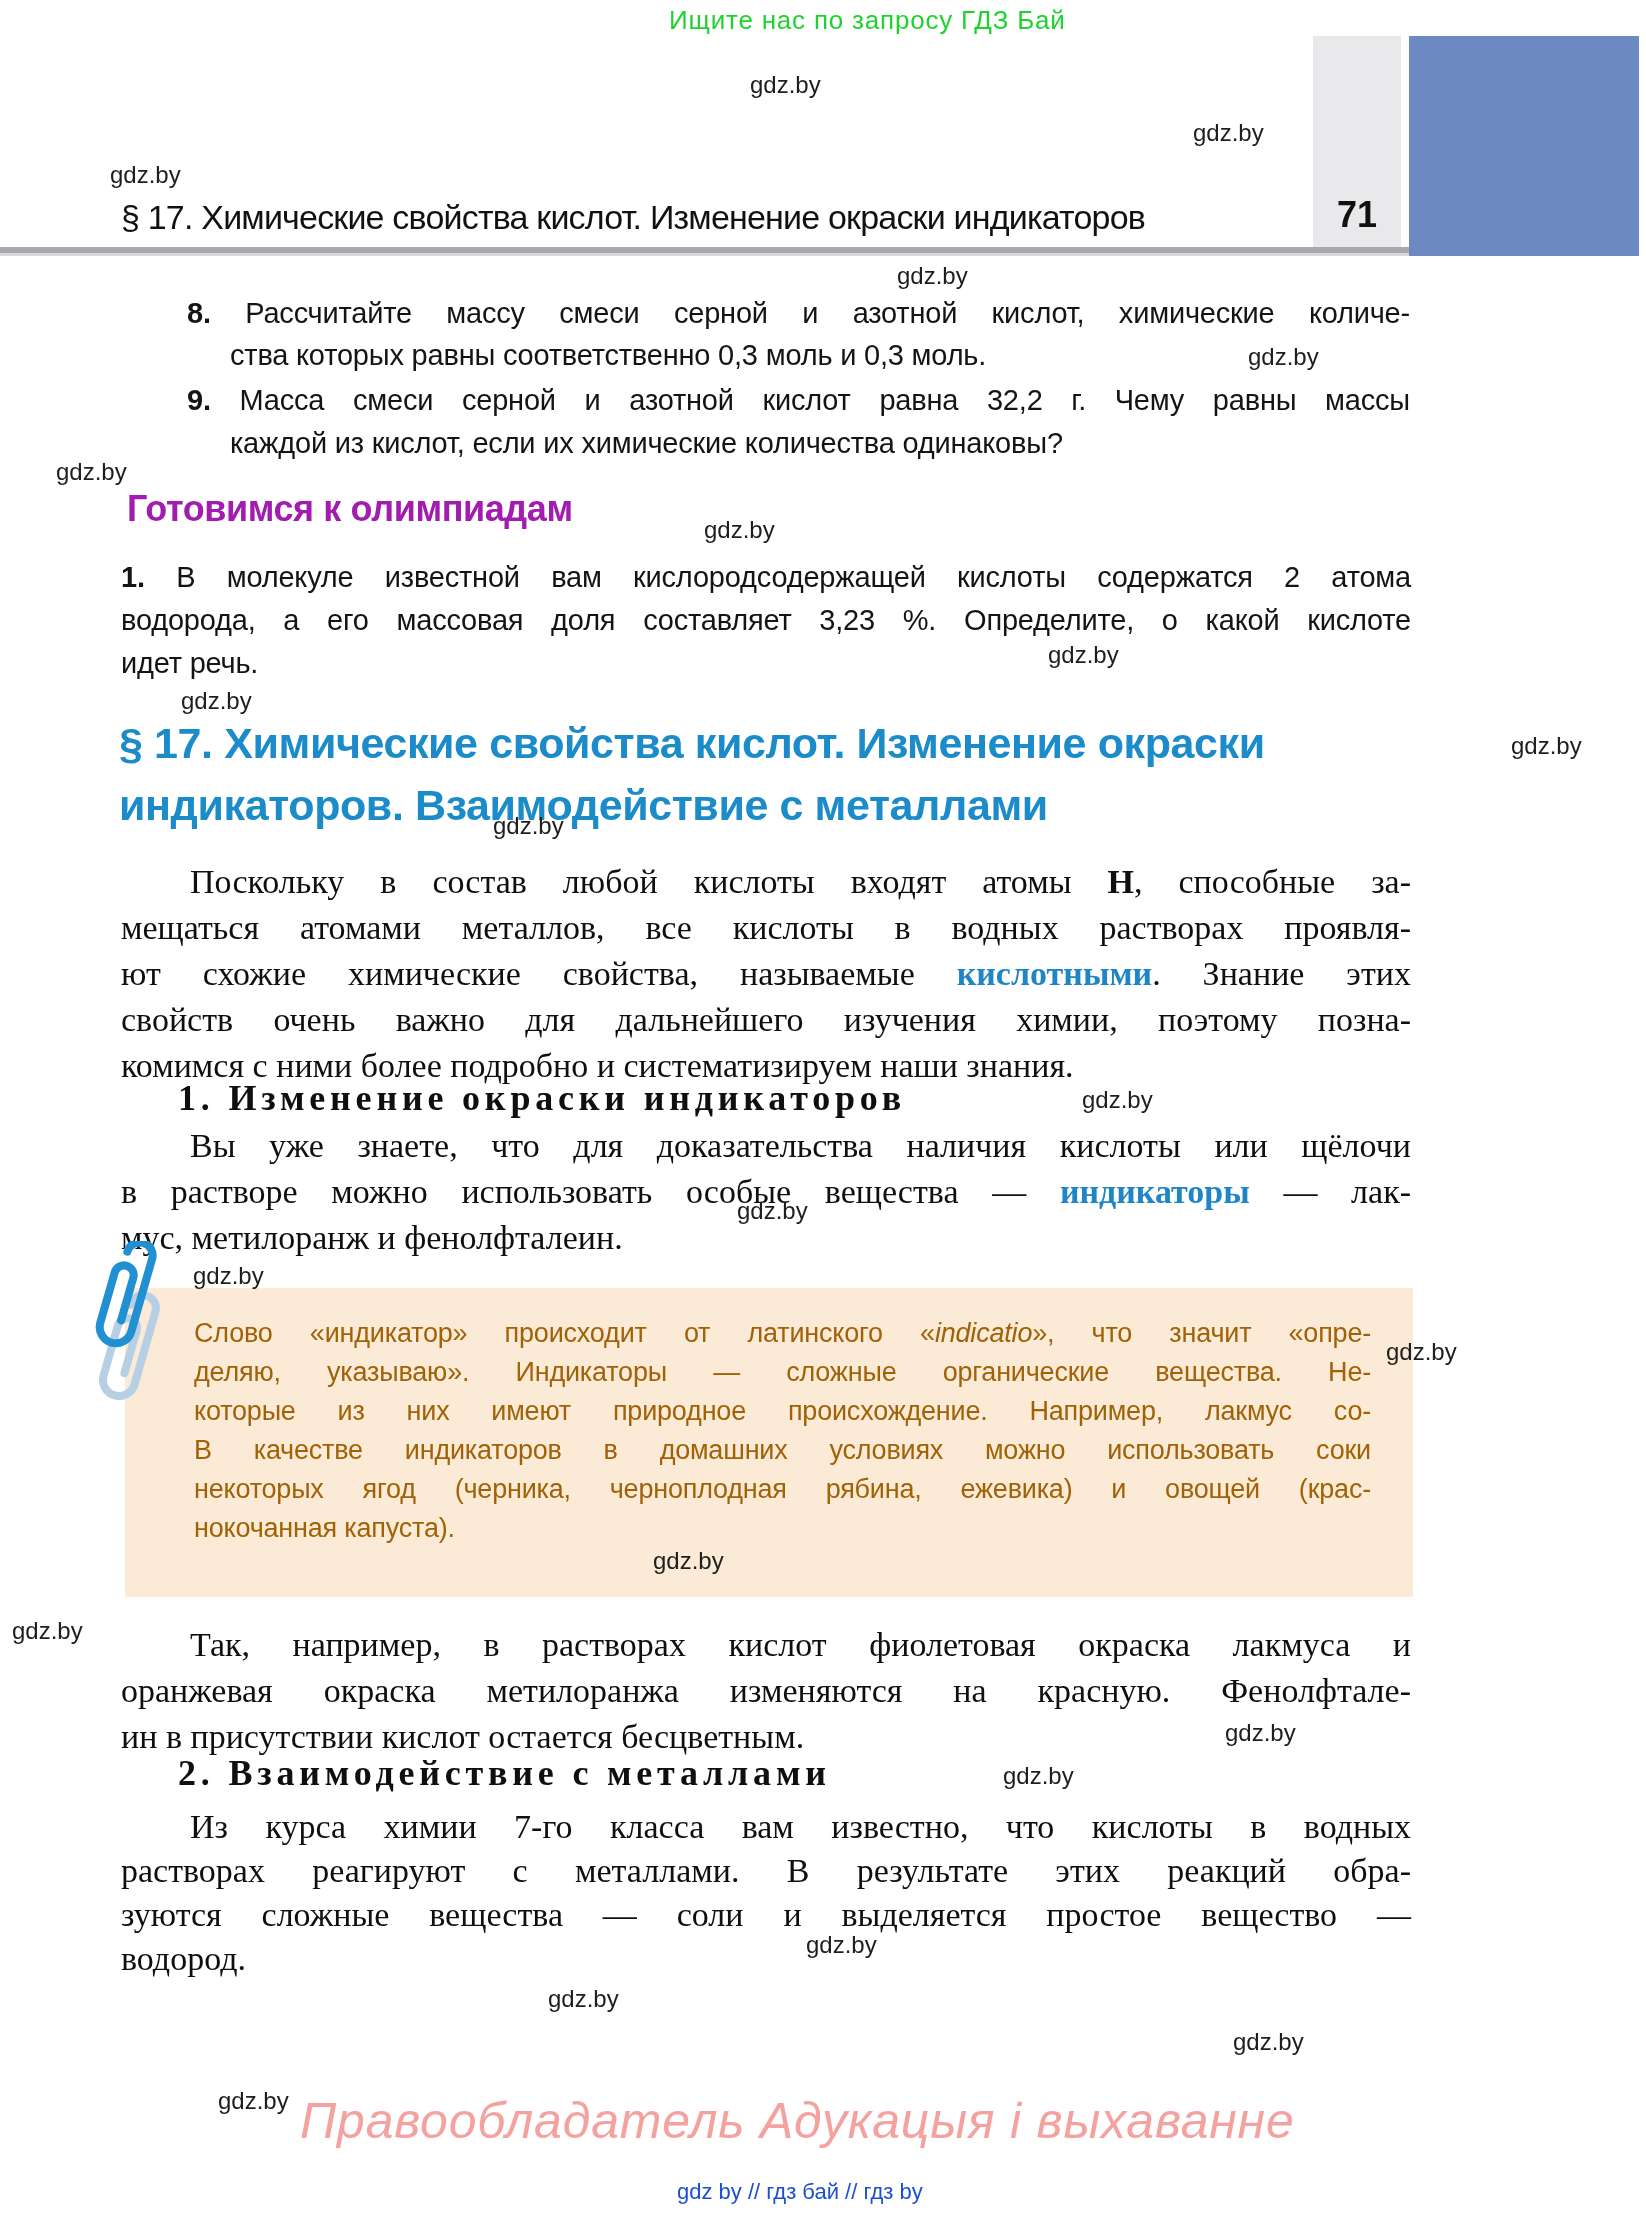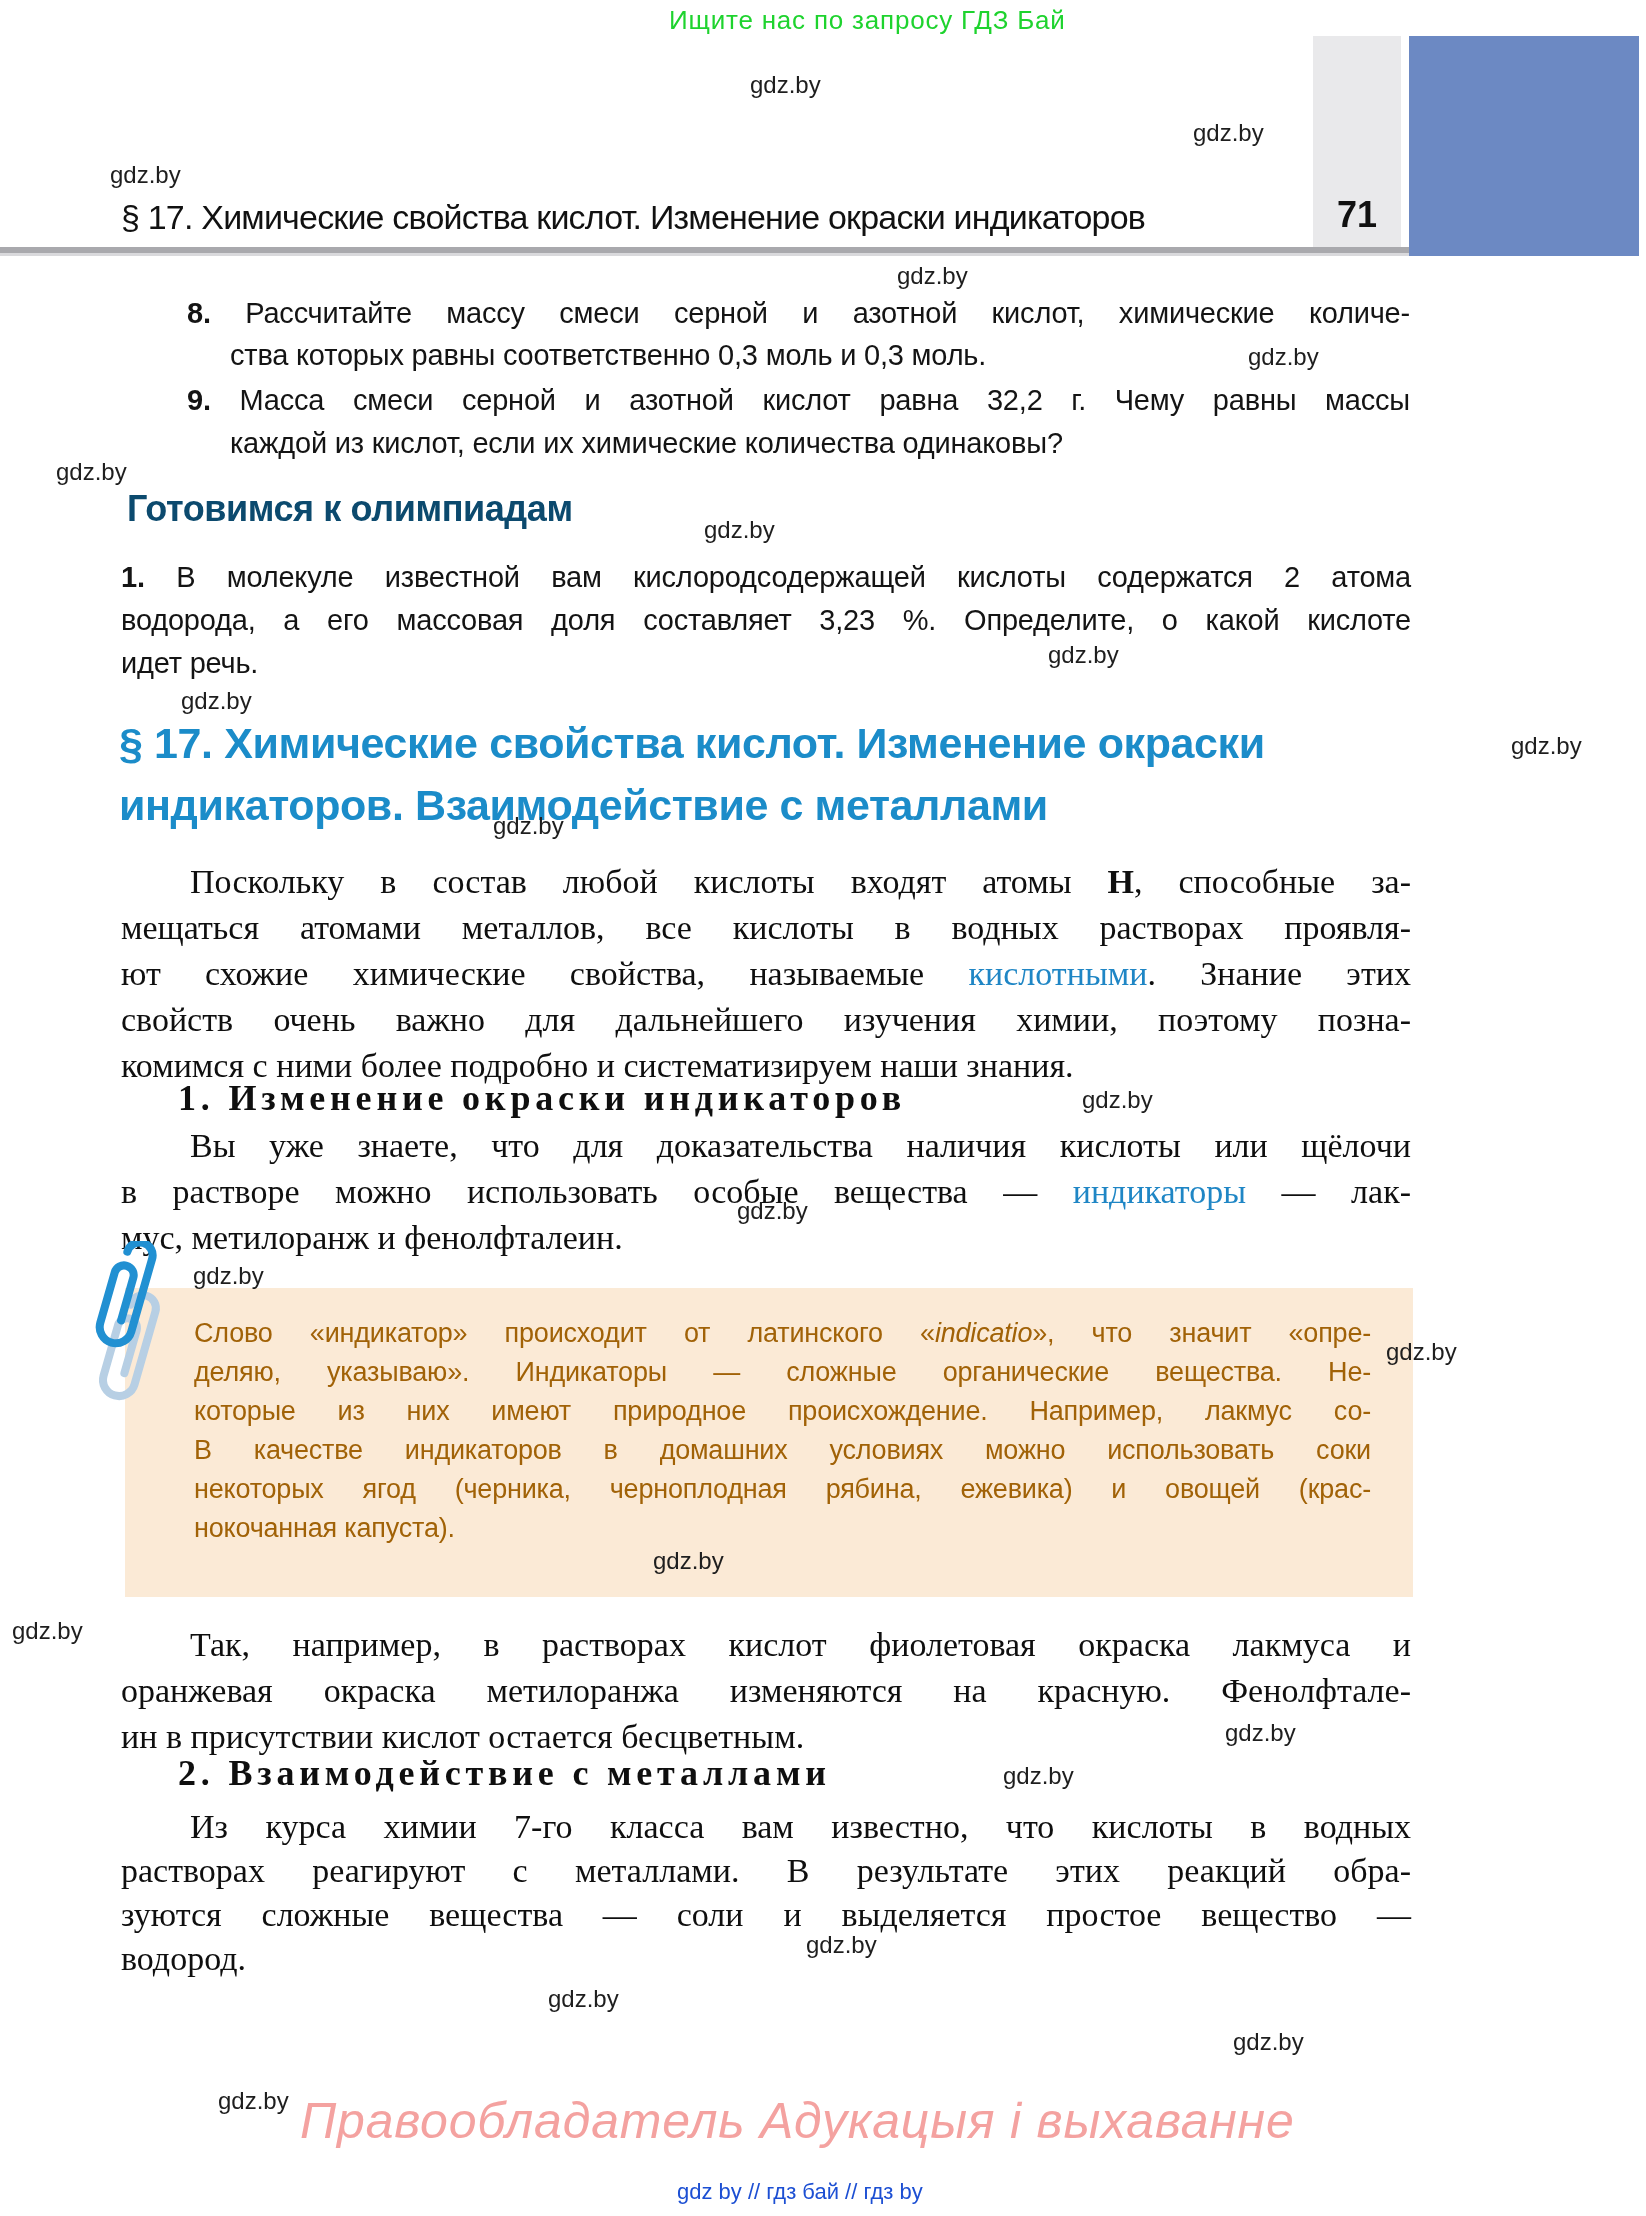--- a/index.html
+++ b/index.html
@@ -15,30 +15,30 @@
   .pagenum-box{left:1313px;top:36px;width:88px;height:216px;background:#e9e9eb;}
   .pagenum{position:absolute;left:0;top:158px;width:100%;text-align:center;font-size:36px;font-weight:bold;color:#111;}
   .header-rule{left:0;top:247px;width:1409px;height:6.4px;background:#a9a9ad;}
   .header-rule2{left:0;top:253px;width:1409px;height:3.2px;background:#d9d9dc;}
   .blue-band{left:1409px;top:36px;width:230px;height:220px;background:#6c89c3;}
   
   .sans-l{position:absolute;font-size:29px;line-height:43px;color:#141414;letter-spacing:-0.2px;}
   .j{text-align:justify;text-align-last:justify;}
   .num{font-weight:bold;}
   
-  .olymp-h{left:127px;top:488px;font-size:36px;font-weight:bold;color:#0c4a6e;letter-spacing:-0.4px;white-space:nowrap;}
+  .olymp-h{left:127px;top:488px;font-size:36px;font-weight:bold;color:#a21caf;letter-spacing:-0.4px;white-space:nowrap;}
   
   .sec17{left:119px;top:712px;width:1370px;font-size:43px;line-height:62px;font-weight:bold;
          color:#1b8cc9;letter-spacing:-0.4px;}
   
   .serif-p{position:absolute;font-family:"Liberation Serif",serif;font-size:34px;line-height:46px;color:#0f0f0f;}
   .serif-p .ind{display:block;padding-left:69px;}
   .serif-h{position:absolute;font-family:"Liberation Serif",serif;font-size:36px;font-weight:bold;
            letter-spacing:4.8px;color:#0f0f0f;white-space:nowrap;}
-  .blue-word{color:#1f86c5;font-weight:normal;}
+  .blue-word{color:#1f86c5;font-weight:bold;}
   
   .infobox{left:125px;top:1288px;width:1288px;height:309px;background:#fbead6;box-sizing:border-box;
            padding:26px 42px 0 69px;}
   .infobox .bx{font-size:27px;line-height:39px;color:#a16207;letter-spacing:-0.2px;}
   .it{font-style:italic;}
   
   .publisher{left:300px;top:2092px;font-size:50px;font-style:italic;letter-spacing:0.8px;color:#f4a2a0;white-space:nowrap;}
   .links{left:677px;top:2179px;font-size:22px;color:#1c4fd3;white-space:nowrap;}
   .clip-svg{left:84px;top:1241px;}
 </style>

